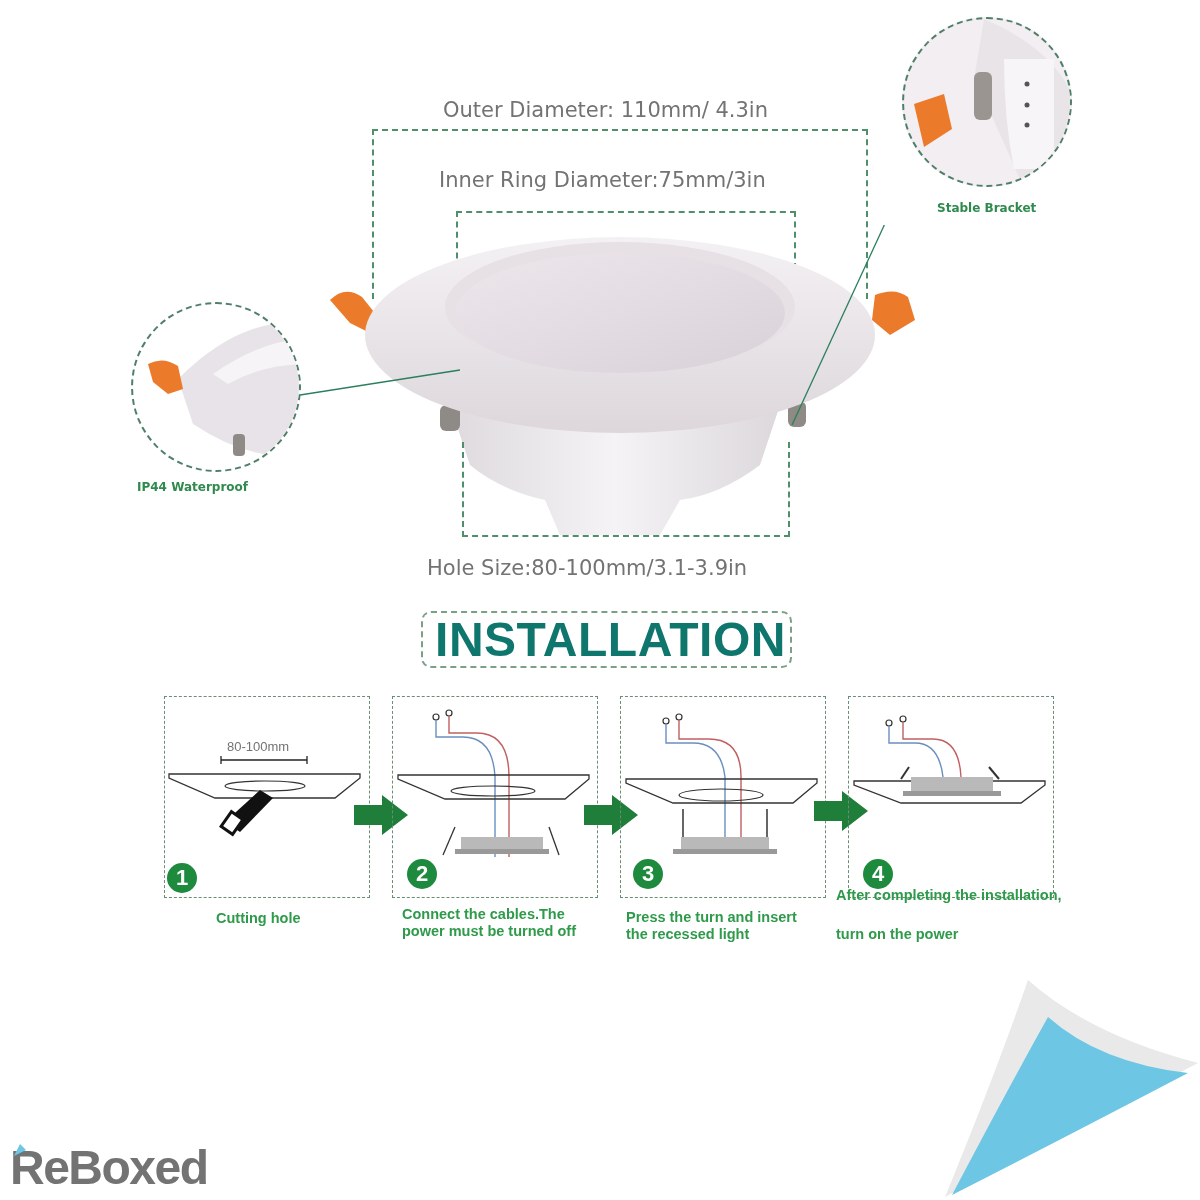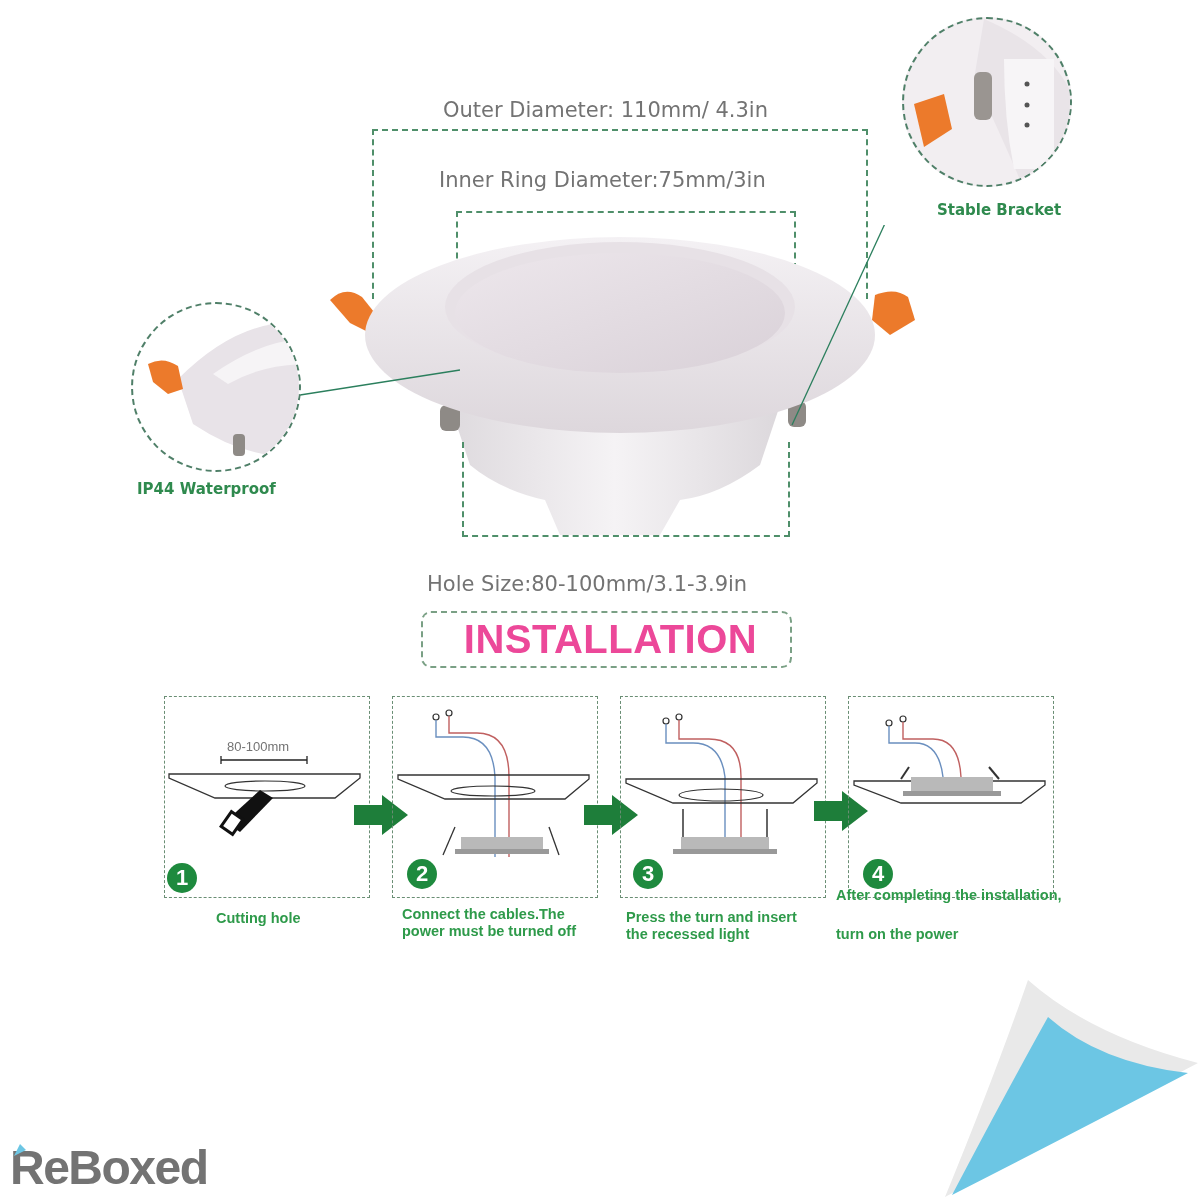--- a/index.html
+++ b/index.html
@@ -1,25 +1,25 @@
 <!DOCTYPE html>
 <html><head>
 <meta charset="utf-8">
 <style>
   * { box-sizing: border-box; margin: 0; padding: 0; }
   body { width: 1200px; height: 1200px; background: #ffffff; position: relative; overflow: hidden; font-family: "DejaVu Sans", sans-serif; }
   .abs { position: absolute; }
   .dash { border: 2px dashed #4f8f6a; }
   .label-dark { color: #737373; font-family: "DejaVu Sans", sans-serif; font-size: 21px; white-space: nowrap; }
-  .label-green { color: #2f8a4e; font-weight: bold; font-size: 15px; white-space: nowrap; font-family: "DejaVu Sans", sans-serif; }
+  .label-green { color: #2f8a4e; font-weight: bold; font-size: 12px; white-space: nowrap; font-family: "DejaVu Sans", sans-serif; }
   .step-caption { color: #2e9a4a; font-weight: bold; font-size: 14.5px; line-height: 17px; font-family: "Liberation Sans", sans-serif; }
   .step-box { border: 1.6px dashed #6a8e74; }
   .step-num { width: 30px; height: 30px; border-radius: 50%; background: #1e8a3e; color: #fff; font-family: "Liberation Sans", sans-serif; font-weight: bold; font-size: 22px; display: flex; align-items: center; justify-content: center; }
   .title-box { border: 2px dashed #7aa085; border-radius: 10px; }
-  .title-text { color: #ec4899; font-family: "Liberation Sans", sans-serif; font-weight: bold; font-size: 40px; letter-spacing: 0.5px; margin-left: 8px; }
+  .title-text { color: #0f766e; font-family: "Liberation Sans", sans-serif; font-weight: bold; font-size: 48px; letter-spacing: 0.5px; margin-left: 8px; }
   .brand { font-family: "Liberation Sans", sans-serif; font-weight: bold; font-size: 48px; color: #737373; letter-spacing: -1.5px; }
 </style>
 </head>
 <body>
 
 <div class="abs label-dark" style="left:443px; top:98px;">Outer Diameter: 110mm/ 4.3in</div>
 <div class="abs dash" style="left:372px; top:129px; width:496px; height:170px; border-bottom:none;"></div>
 
 <div class="abs label-dark" style="left:439px; top:168px;">Inner Ring Diameter:75mm/3in</div>
 <div class="abs dash" style="left:456px; top:211px; width:340px; height:110px; border-bottom:none;"></div>
@@ -51,21 +51,21 @@
 
   <ellipse cx="320" cy="110" rx="255" ry="98" fill="url(#rimG)"></ellipse>
   <ellipse cx="320" cy="82" rx="175" ry="65" fill="#e7e1e6"></ellipse>
   <ellipse cx="320" cy="88" rx="165" ry="60" fill="url(#faceG)"></ellipse>
 
   <line x1="0" y1="170" x2="160" y2="145" stroke="#2b7f5d" stroke-width="1.3"></line>
   <line x1="492" y1="200" x2="612" y2="-60" stroke="#2b7f5d" stroke-width="1.3"></line>
 </svg>
 
 <div class="abs dash" style="left:462px; top:442px; width:328px; height:95px; border-top:none;"></div>
-<div class="abs label-dark" style="left:427px; top:572px;">Hole Size:80-100mm/3.1-3.9in</div>
+<div class="abs label-dark" style="left:427px; top:556px;">Hole Size:80-100mm/3.1-3.9in</div>
 
 <div class="abs" style="left:902px; top:17px; width:170px; height:170px; border-radius:50%; border:2px dashed #4f7f68; overflow:hidden; background:#f2eef1;">
   <svg width="170" height="170" viewBox="0 0 170 170">
     <path d="M80,0 Q150,30 170,80 L170,170 L120,170 Q90,100 70,60 Z" fill="#e9e4e8"></path>
     <path d="M100,40 L150,40 L150,150 L110,150 Q100,100 100,40 Z" fill="#f7f5f7"></path>
     <circle cx="123" cy="65" r="2.5" fill="#555"></circle>
     <circle cx="123" cy="86" r="2.5" fill="#555"></circle>
     <circle cx="123" cy="106" r="2.5" fill="#555"></circle>
     <rect x="70" y="53" width="18" height="48" rx="6" fill="#9a9591"></rect>
     <path d="M10,85 L40,75 L48,110 L20,128 Z" fill="#ec7a2b"></path>

